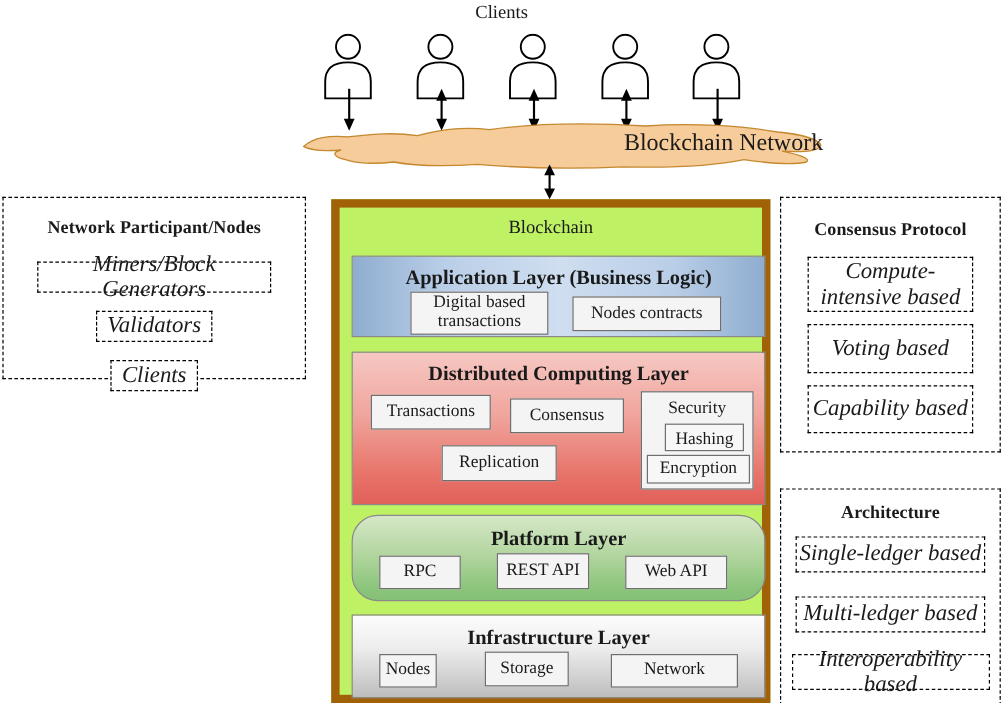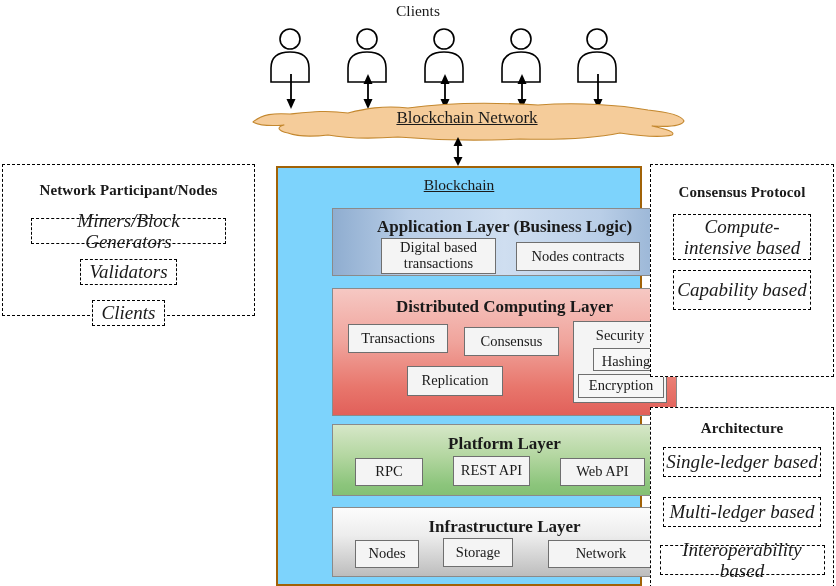--- a/index.html
+++ b/index.html
@@ -43,44 +43,41 @@
     text-align:center;
     width:100%;
   }
   .person{width:46px;height:56px;}
   .arrow{overflow:visible;}
 
   
   .cloud-label{
     position:absolute;
     width:100%;
-    text-align:center;
-    font-size:17px;
+    text-align:right;
+    font-size:20px;
     top:111px;
     left:0;
-    text-decoration:underline;
   }
 
   
   #blockchain-container{
-    border:2px solid #a16207;
-    background:#7dd3fc;
-    box-sizing:border-box;
-    text-decoration:underline;
+    border:7px solid #a16207;
+    background:#bef264;
+    box-sizing:border-box;
   }
   .bc-title{
     text-align:center;
     font-size:15.5px;
     margin-top:8px;
   }
   .layer{
     box-sizing:border-box;
     position:absolute;
     border:1px solid #8a8a8a;
-    margin-left:44px;
   }
   .layer-title{
     text-align:center;
     font-weight:bold;
     font-size:17px;
     line-height:1;
   }
   .wbox{
     position:absolute;
     box-sizing:border-box;
@@ -227,52 +224,55 @@
       </div>
       <div class="wbox plain" style="left:4px;top:52px;width:86px;height:24px;">
         <span>Encryption</span>
       </div>
     </div>
     <div class="wbox" style="left:74px;top:77px;width:96px;height:30px;">
       <span>Replication</span>
     </div>
   </div>
 
-  <div class="layer" id="plat-layer" style="left:10px;top:256px;width:345px;height:72px;">
+  <div class="layer" id="plat-layer" style="left:10px;top:256px;width:345px;height:72px;border-radius:22px;">
     <div class="layer-title" style="margin-top:10px;">Platform Layer</div>
     <div class="wbox" style="left:22px;top:33px;width:68px;height:28px;">
       <span>RPC</span>
     </div>
     <div class="wbox" style="left:120px;top:31px;width:77px;height:30px;">
       <span>REST API</span>
     </div>
     <div class="wbox" style="left:227px;top:33px;width:85px;height:28px;">
       <span>Web API</span>
     </div>
   </div>
 
   <div class="layer" id="infra-layer" style="left:10px;top:339px;width:345px;height:70px;">
     <div class="layer-title" style="margin-top:10px;">Infrastructure Layer</div>
-    <div class="wbox" style="left:22px;top:32px;width:64px;height:28px;">
+    <div class="wbox" style="left:22px;top:32px;width:48px;height:28px;">
       <span>Nodes</span>
     </div>
     <div class="wbox" style="left:110px;top:30px;width:70px;height:29px;">
       <span>Storage</span>
     </div>
     <div class="wbox" style="left:215px;top:32px;width:106px;height:28px;">
       <span>Network</span>
     </div>
   </div>
 </div>
 
 <div class="abs panel" style="left:650px;top:164px;width:184px;height:213px;">
   <div class="panel-title" style="margin-top:19px;">Consensus Protocol</div>
   <div class="dbox" style="width:138px;height:46px;margin-top:13px;">
     <span>Compute-intensive based</span>
   </div>
+  <div class="dbox" style="width:138px;height:41px;margin-top:10px;">
+    <span>Voting based</span>
+  </div>
   <div class="dbox" style="width:138px;height:40px;margin-top:10px;">
     <span>Capability based</span>
   </div>
 </div>
 
 <div class="abs panel" style="left:650px;top:407px;width:184px;height:181px;">
   <div class="panel-title" style="margin-top:12px;">Architecture</div>
   <div class="dbox" style="width:158px;height:30px;margin-top:10px;">
     <span>Single-ledger based</span>
   </div>

